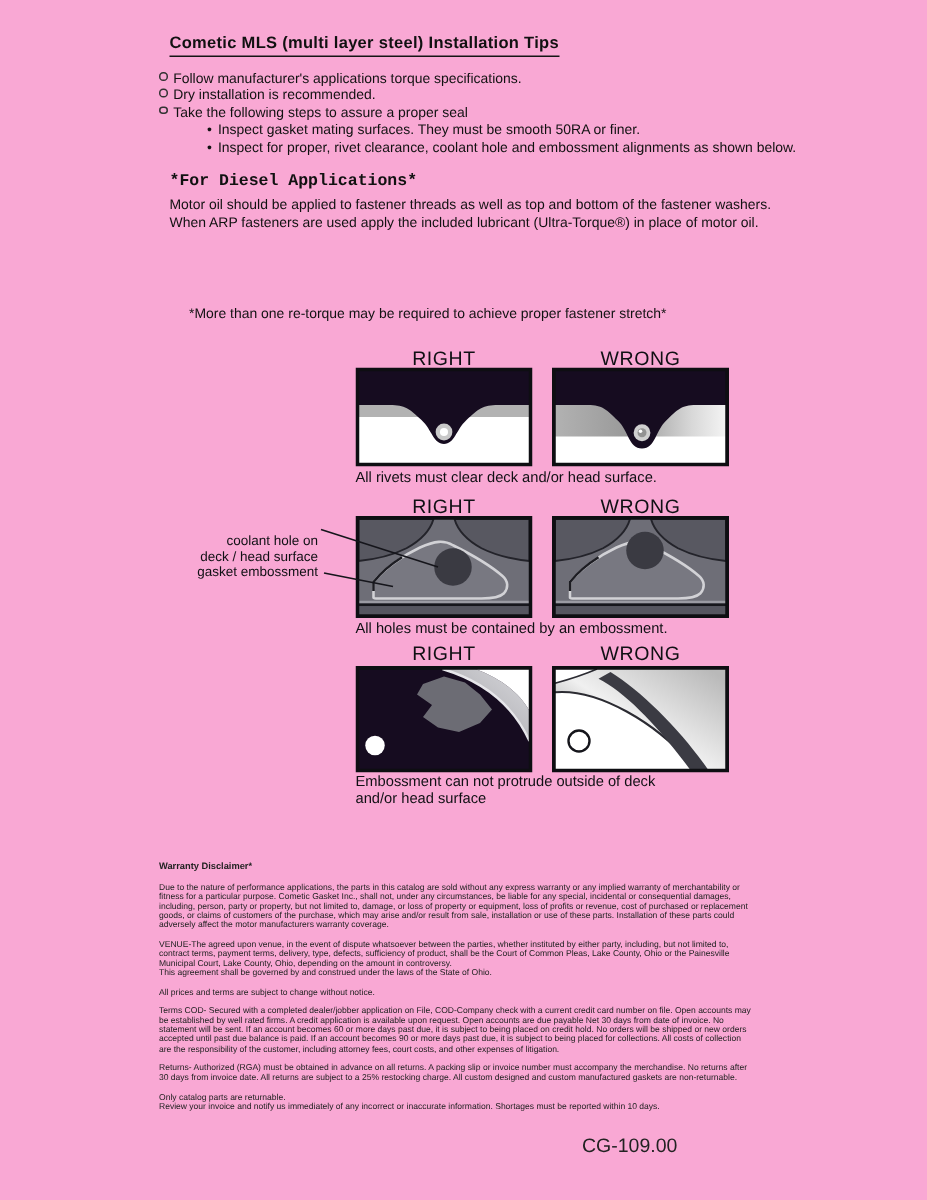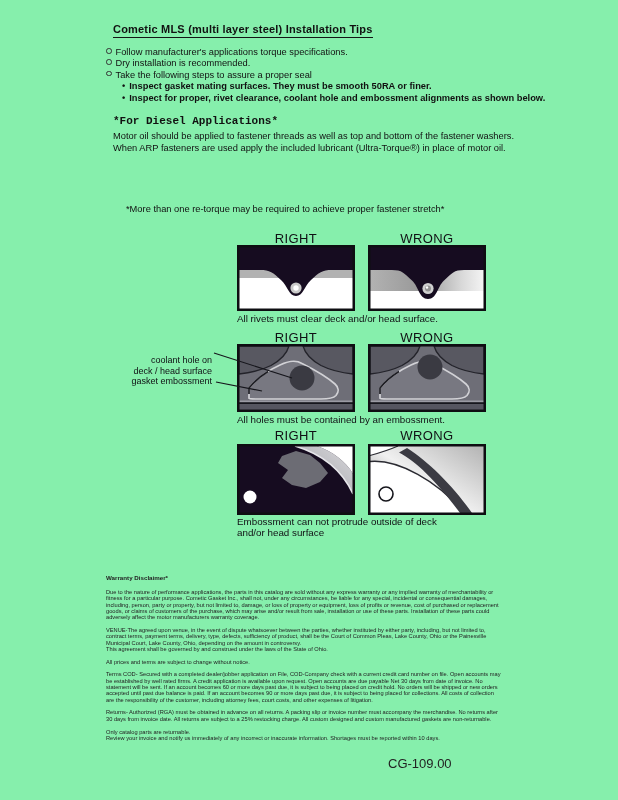--- a/index.html
+++ b/index.html
@@ -1,27 +1,27 @@
 <!DOCTYPE html>
 <html><head>
 <meta charset="utf-8">
 <style>
   html,body{margin:0;padding:0;background:#ffffff;}
   .page{
-    position:relative;width:618px;height:800px;background:#86efac;overflow:hidden;
+    position:relative;width:618px;height:800px;background:#f9a8d4;overflow:hidden;
     font-family:"Liberation Sans", sans-serif;color:#111;
   }
   .abs{position:absolute;}
   .title{
     left:113px;top:23px;font-size:11px;font-weight:bold;letter-spacing:.2px;
     border-bottom:1.5px solid #141414;padding-bottom:2px;margin:0;display:inline-block;
   }
   .tips{left:106px;top:47px;font-size:9.3px;line-height:11.4px;}
   .tip{white-space:nowrap;}
-  .tip.sub{margin-left:16px;font-weight:bold;}
+  .tip.sub{margin-left:32px;}
   .b1{display:inline-block;width:3.5px;height:3.5px;border:1px solid #333;border-radius:50%;margin-right:4px;vertical-align:1.5px;}
   .b2{margin-right:4px;font-size:9.3px;}
   .h2{left:113px;top:115px;font-size:11px;font-weight:bold;font-family:Liberation Mono, monospace;}
   .body-p{font-size:9.3px;line-height:11.6px;white-space:pre-line;width:410px;}
   .fig-label{width:118px;text-align:center;font-size:13px;letter-spacing:.4px;color:#101014;}
   .panel{width:118px;}
   .panel svg{display:block;}
   .caption{font-size:9.8px;line-height:11px;color:#101014;white-space:pre-line;}
   .ann{width:106px;text-align:right;font-size:9px;line-height:10.6px;white-space:pre-line;color:#101014;}
   .overlay{left:0;top:0;pointer-events:none;}

